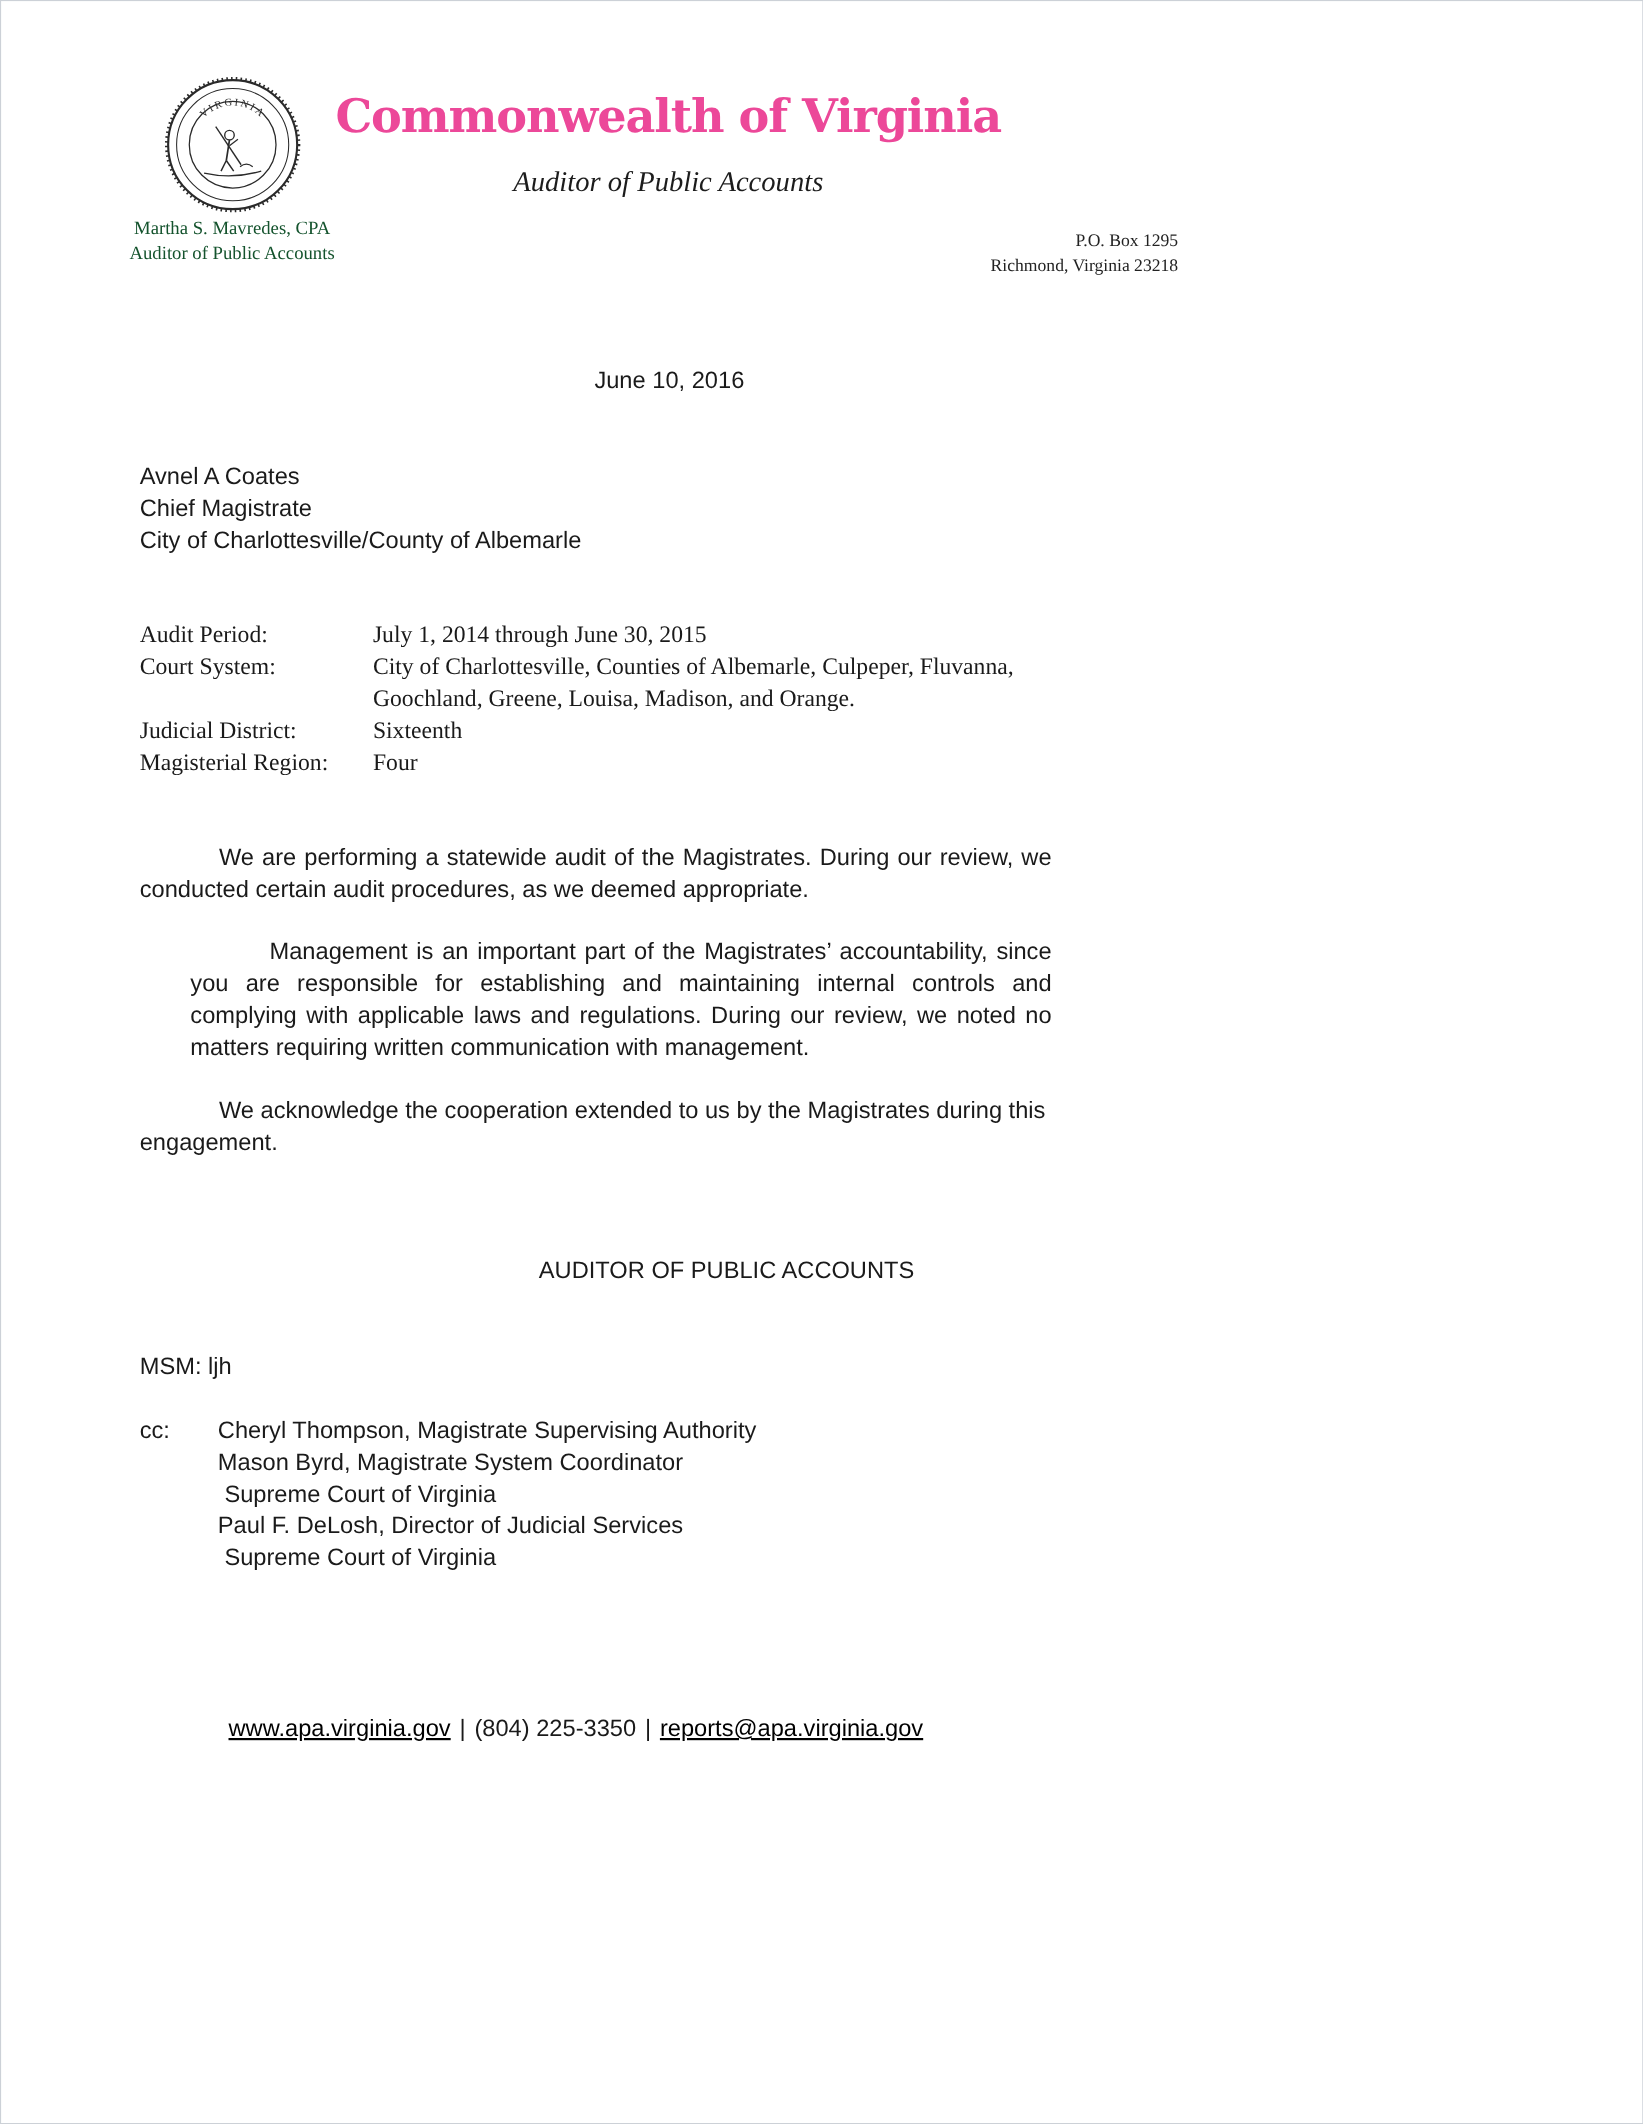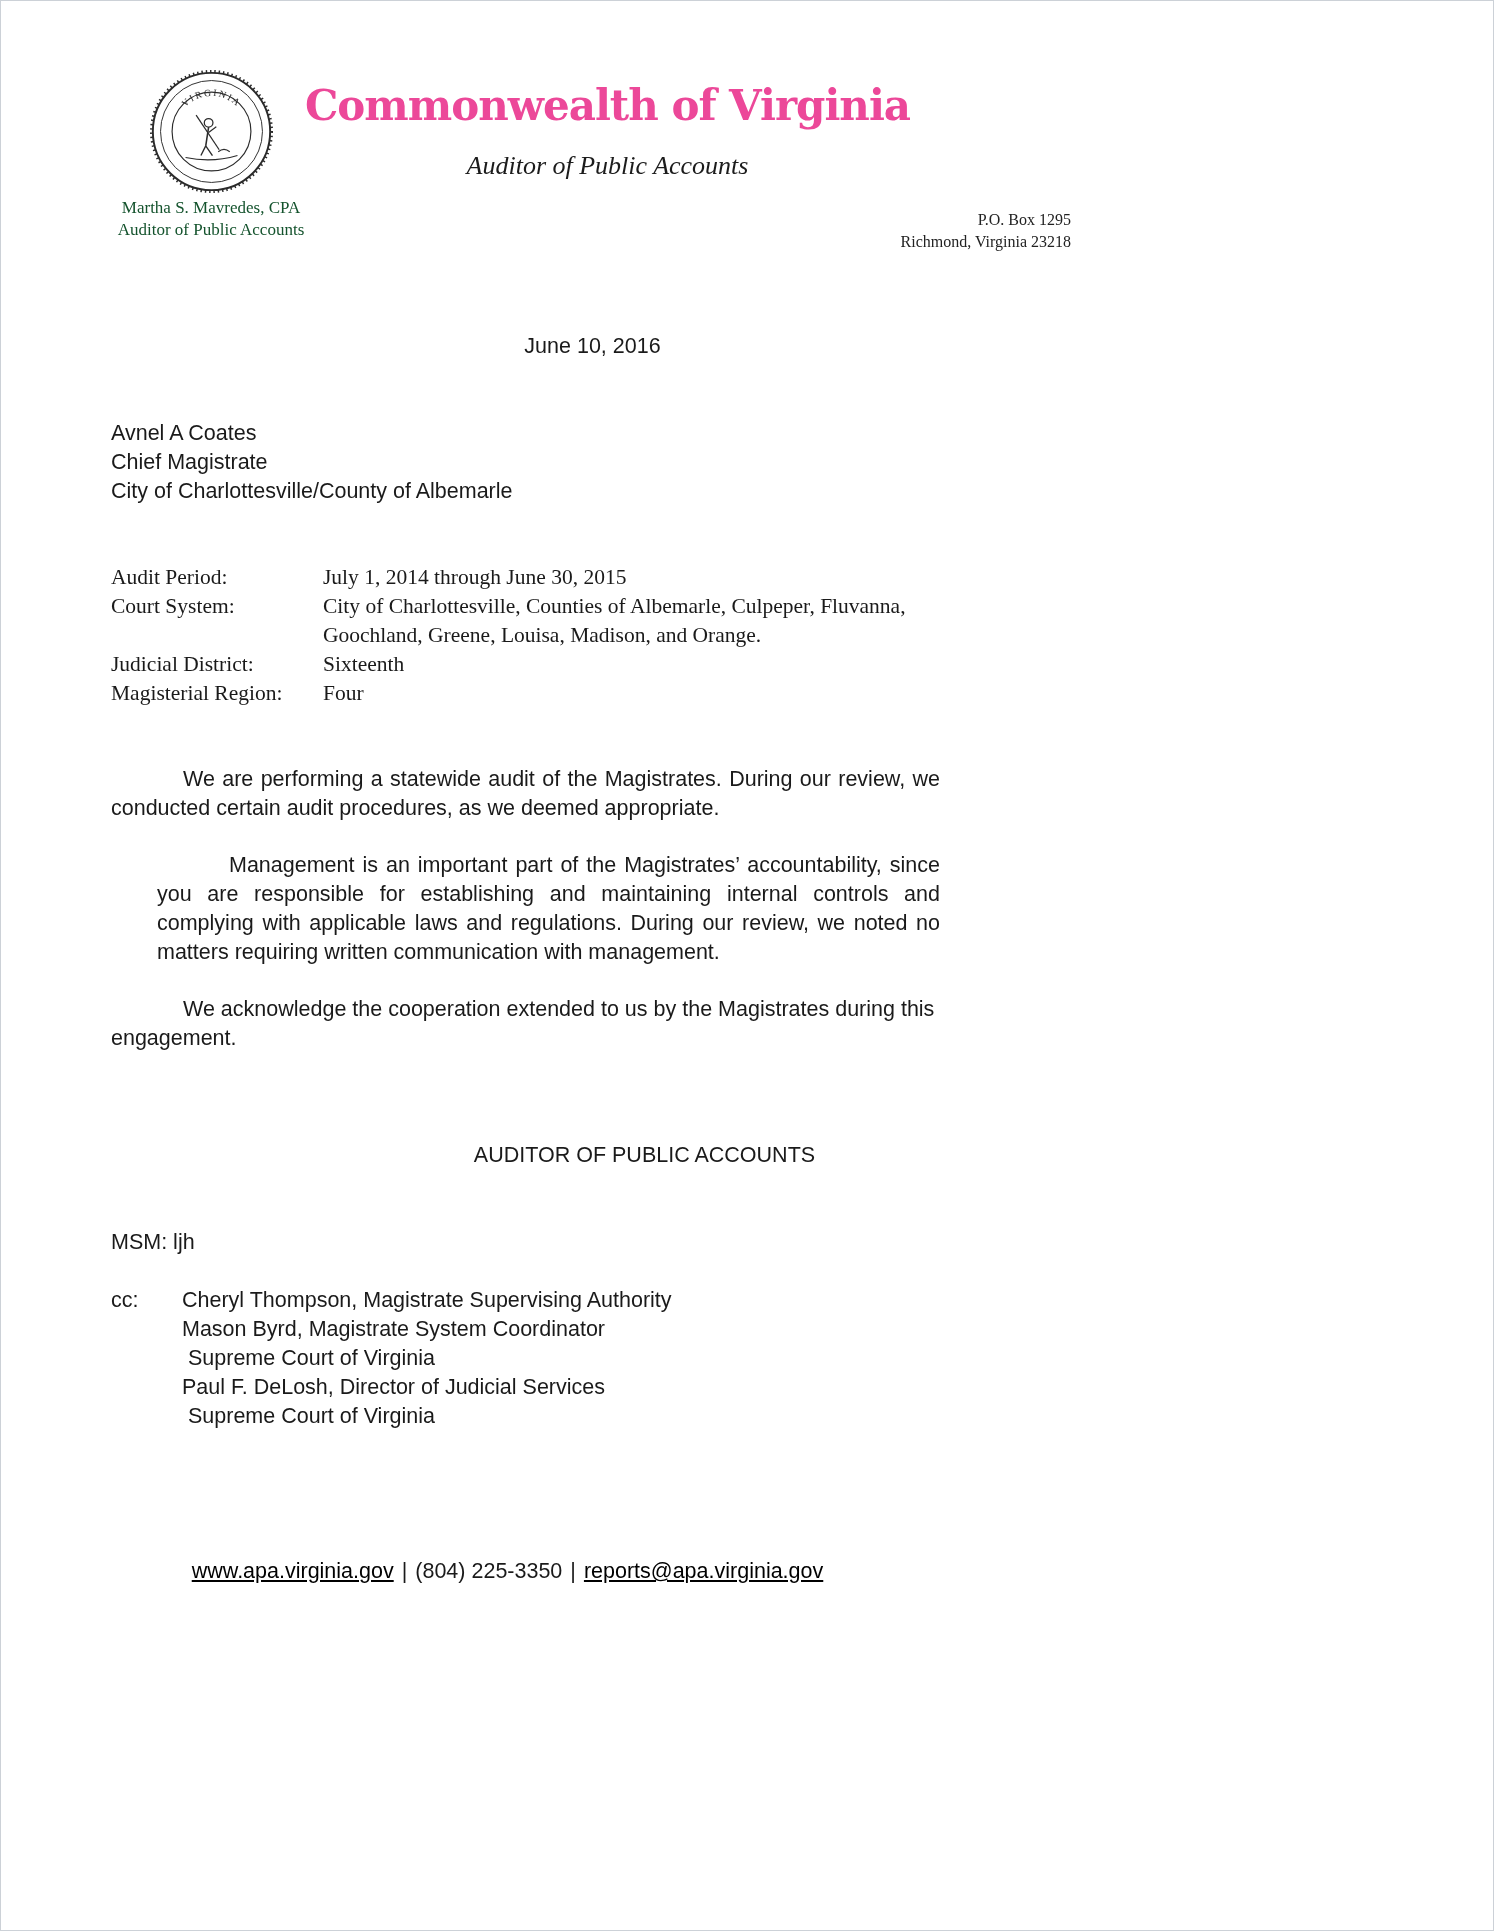--- a/index.html
+++ b/index.html
@@ -72,21 +72,21 @@
     font-size: 16px;
     line-height: 22px;
     color: #222222;
     margin-top: 12px;
   }
 
   
   .letter-body {
     position: absolute;
     top: 0;
-    left: 0;
+    left: 16px;
     width: 1330px;
     box-sizing: border-box;
     padding: 331px 391px 0 110px;
     font-size: 21.5px;
     line-height: 29px;
     color: #1a1a1a;
   }
   .date-line {
     text-align: center;
     padding-left: 134px;

